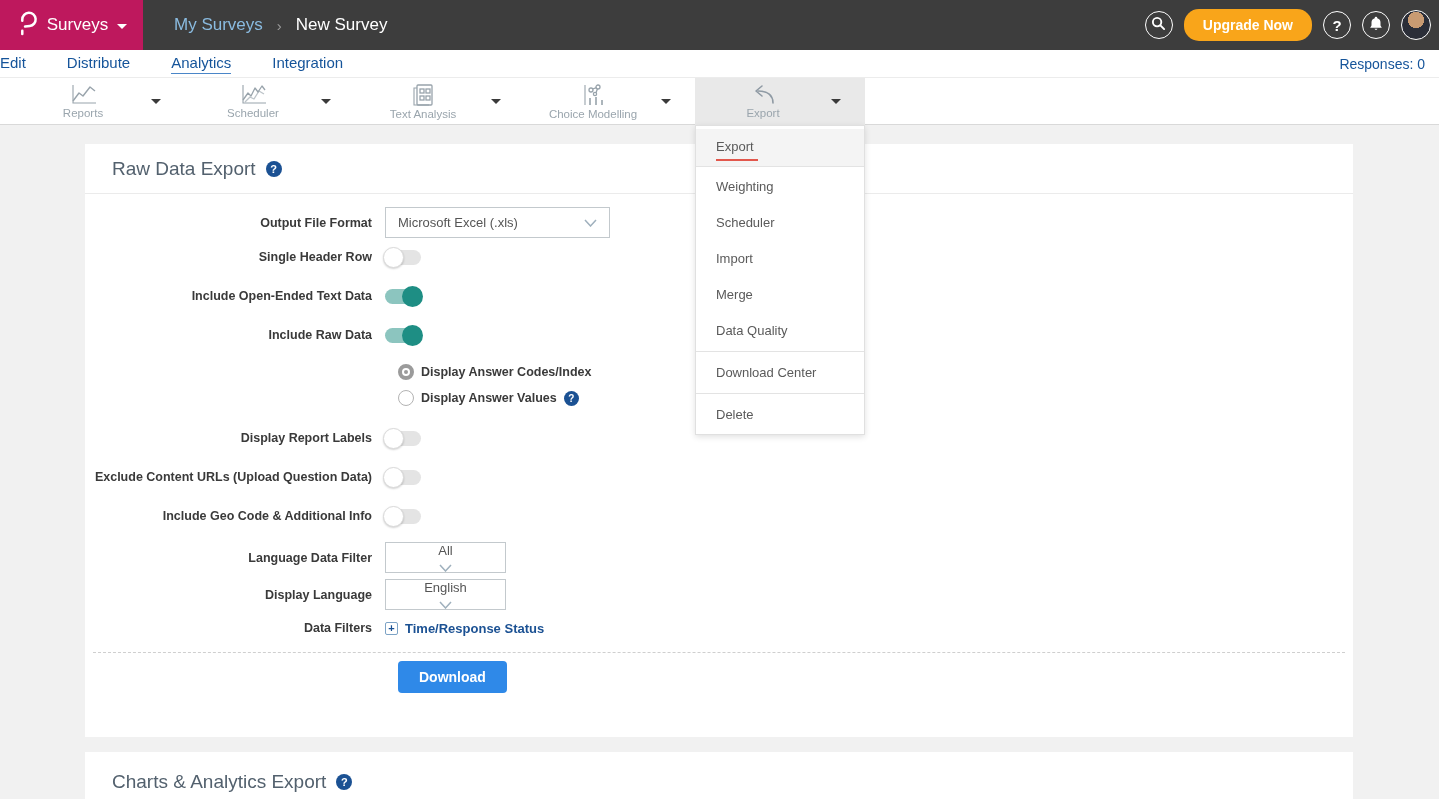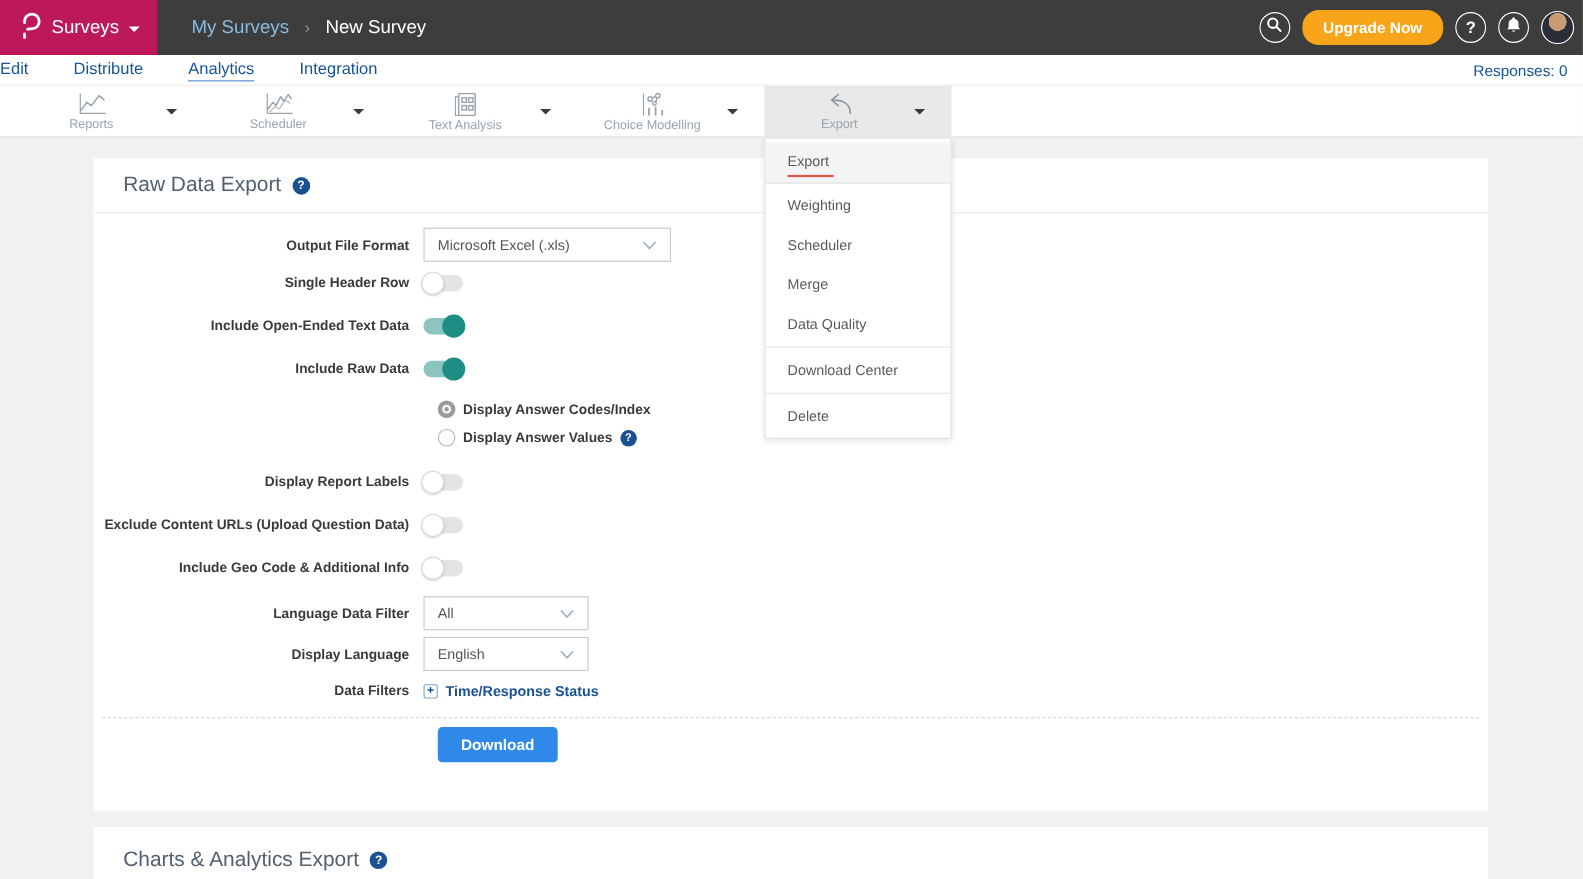--- a/index.html
+++ b/index.html
@@ -52,21 +52,21 @@
   .card-2 { top:752px; height:60px; }
   .card-head { height:50px; display:flex; align-items:center; gap:10px; padding-left:27px; border-bottom:1px solid #ebebeb; }
   .card-title { font-size:19px; color:#53616e; }
   .help-icon { width:16px; height:16px; border-radius:50%; background:#1b5193; color:#fff; font-size:11px; font-weight:bold; display:flex; align-items:center; justify-content:center; cursor:pointer; }
   
   .form { padding-top:13px; }
   .form-row { display:flex; align-items:center; }
   .f-label { width:300px; text-align:right; padding-right:13px; font-size:12.5px; font-weight:bold; color:#3a3a3a; }
   .select { height:31px; border:1px solid #c3c9cd; background:#fff; display:flex; align-items:center; justify-content:space-between; padding:0 12px; font-size:13px; color:#555; cursor:pointer; }
   .select.w-lg { width:225px; }
-  .select.w-sm { width:150px; }
+  .select.w-sm { width:121px;flex-direction:column; }
   .row-select { margin-bottom:9px; }
   .row-toggle { height:20px; margin-bottom:19px; }
   
   .toggle { position:relative; width:36px; height:15px; border-radius:8px; cursor:pointer; }
   .toggle.off { background:#e4e4e4; }
   .toggle.on { background:#8cc5bf; }
   .knob { position:absolute; top:-3px; width:21px; height:21px; border-radius:50%; }
   .toggle.off .knob { left:-2px; background:#fff; border:1px solid #dadada; box-shadow:0 1px 2px rgba(0,0,0,.18); }
   .toggle.on .knob { right:-2px; background:#1e8e84; }
   
@@ -217,20 +217,23 @@
   <div class="dd-item selected">
     <span class="dd-text">Export</span>
   </div>
   <div class="dd-item">
       <span class="dd-text">Weighting</span>
     </div>
   <div class="dd-item">
       <span class="dd-text">Scheduler</span>
     </div>
   <div class="dd-item">
+      <span class="dd-text">Import</span>
+    </div>
+  <div class="dd-item">
       <span class="dd-text">Merge</span>
     </div>
   <div class="dd-item">
       <span class="dd-text">Data Quality</span>
     </div>
   <div class="dd-divider"></div>
   <div class="dd-item">
       <span class="dd-text">Download Center</span>
     </div>
   <div class="dd-divider"></div>

